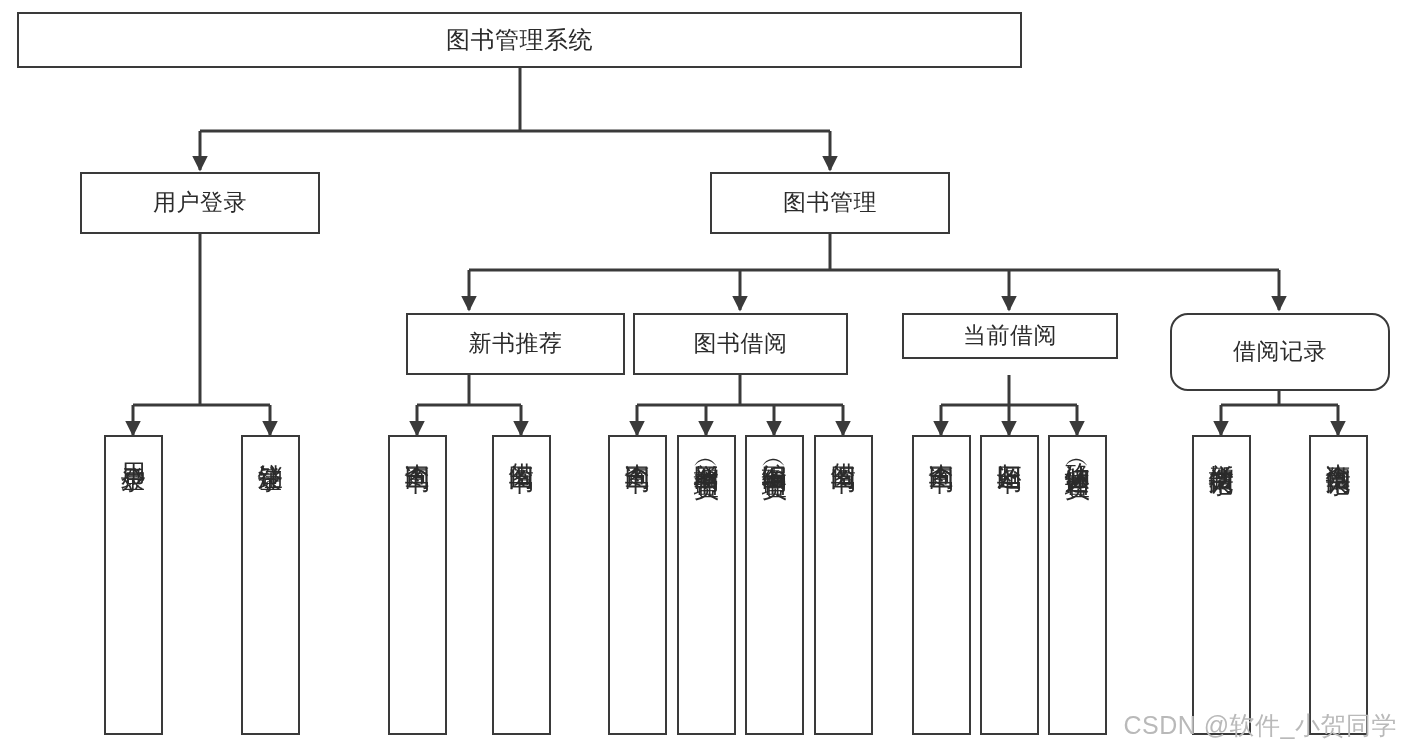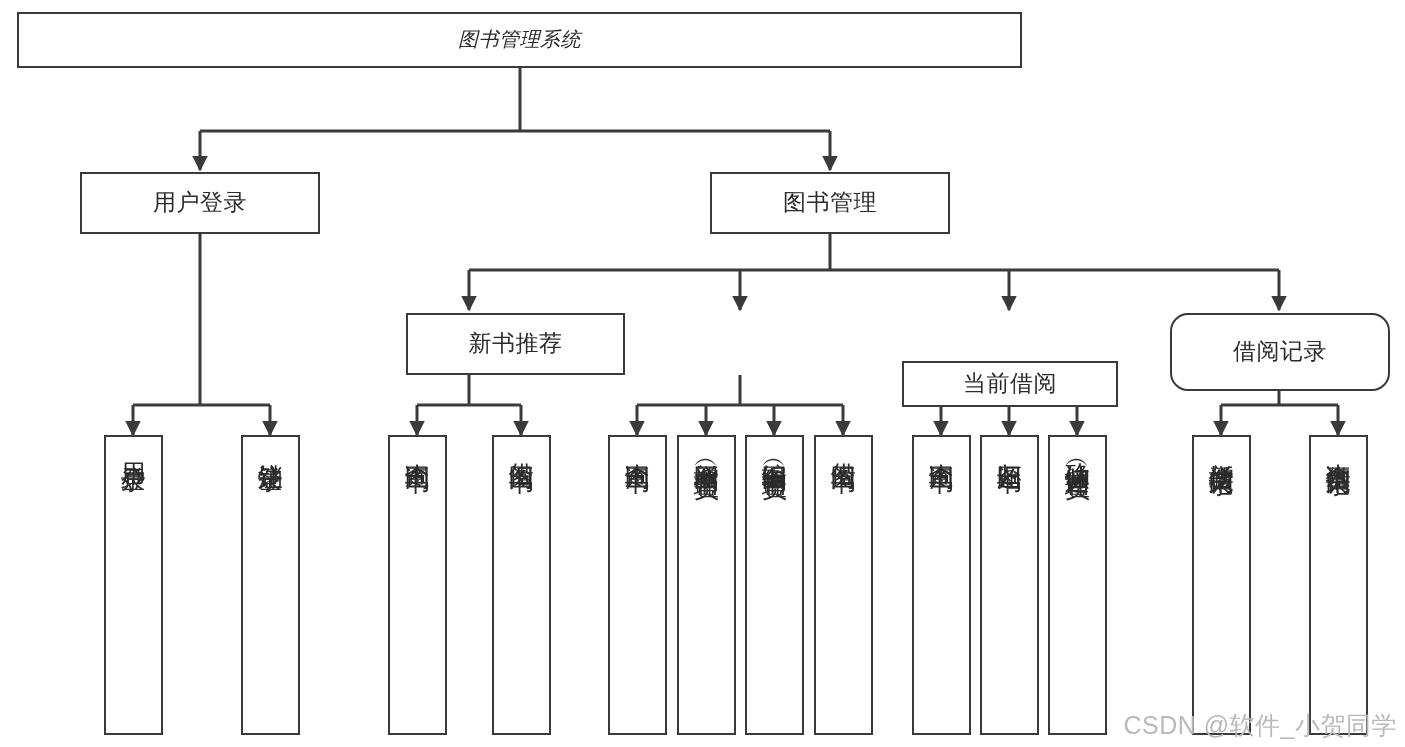--- a/index.html
+++ b/index.html
@@ -40,22 +40,21 @@
     text-align: center;
     line-height: 1.18;
     letter-spacing: 0.5px;
   }
   
   .node.h .node-label {
     writing-mode: horizontal-tb;
     font-size: 23px;
   }
   .node.root .node-label {
-    font-size: 20px;
-    font-style: italic;
+    font-size: 24px;
   }
   
   .node.v {
     align-items: flex-start;
     justify-content: center;
     padding-top: 6px;
   }
   .node.v .node-label {
     writing-mode: vertical-rl;
     text-orientation: upright;
@@ -136,21 +135,24 @@
   <div class="node h" style="left:80px; top:172px; width:240px; height:62px;">
     <span class="node-label">用户登录</span>
   </div>
   <div class="node h" style="left:710px; top:172px; width:240px; height:62px;">
     <span class="node-label">图书管理</span>
   </div>
 
   <div class="node h" style="left:360px; top:313px; width:219px; height:62px;margin-left:46px;">
     <span class="node-label">新书推荐</span>
   </div>
-  <div class="node h" style="left:902px; top:313px; width:216px; height:46px;margin-top:48px;">
+  <div class="node h" style="left:633px; top:313px; width:215px; height:62px;">
+    <span class="node-label">图书借阅</span>
+  </div>
+  <div class="node h" style="left:902px; top:313px; width:216px; height:46px;">
     <span class="node-label">当前借阅</span>
   </div>
   <div class="node h" style="left:1170px; top:313px; width:220px; height:78px;border-radius:18px;">
     <span class="node-label">借阅记录</span>
   </div>
 
   <div class="node v" style="left:104px; top:435px; width:59px; height:300px;">
     <span class="node-label">用户登录</span>
   </div>
   <div class="node v" style="left:241px; top:435px; width:59px; height:300px;">

